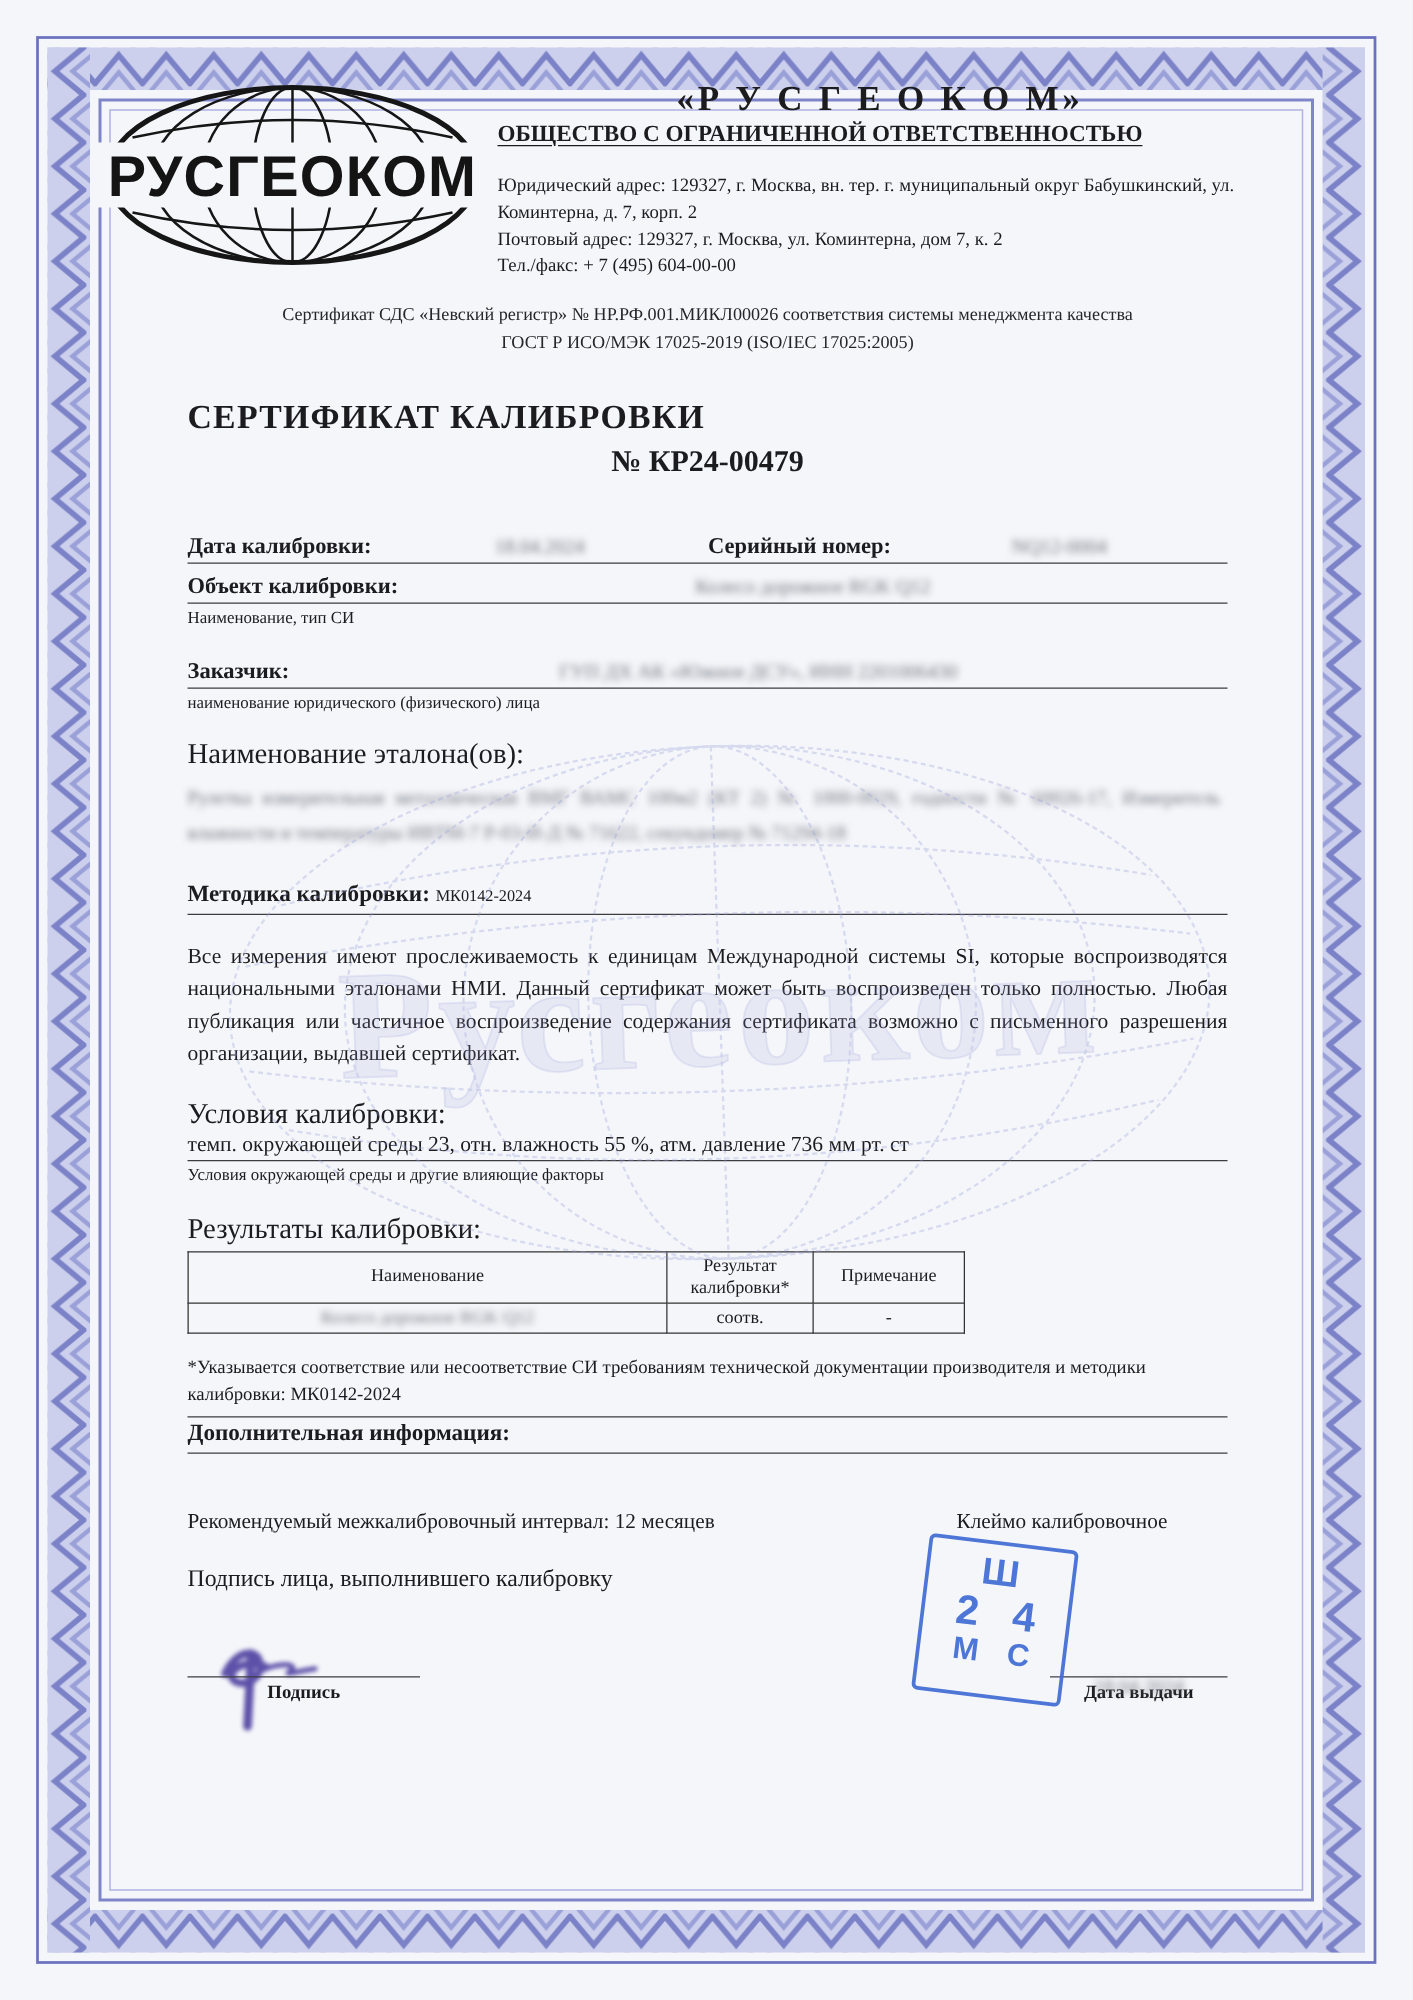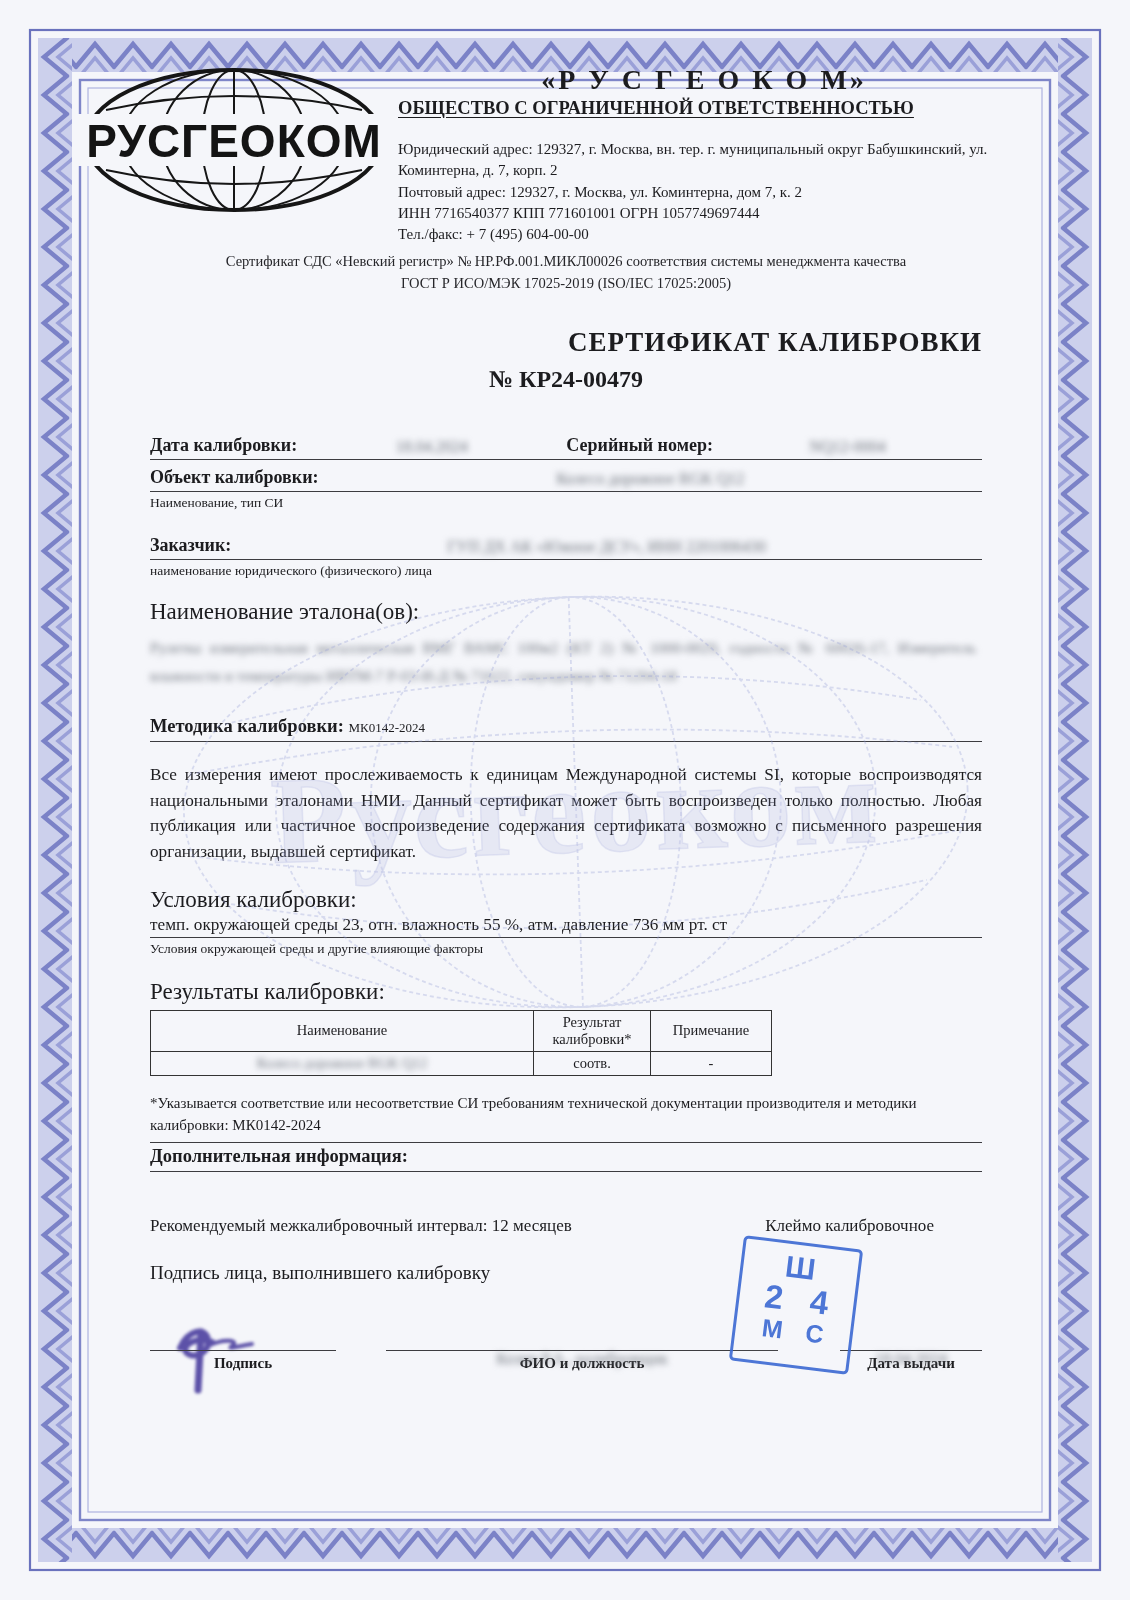--- a/index.html
+++ b/index.html
@@ -9,23 +9,23 @@
   .frame{position:absolute;left:0;top:0;z-index:0;}
   .content{position:absolute;left:150px;top:64px;width:832px;z-index:1;}
 
   
   .header{display:flex;margin-left:-72px;width:932px;align-items:flex-start;}
   .logo-wrap{flex:none;width:312px;}
   .org{flex:1;margin-left:8px;}
   .org-name{font-size:28px;font-weight:bold;letter-spacing:3px;text-align:center;white-space:nowrap;}
   .org-form{font-size:18.5px;font-weight:bold;text-decoration:underline;text-underline-offset:3px;margin-top:2px;}
   .org-details{font-size:15px;line-height:1.42;margin-top:20px;}
-  .accred{text-align:center;font-size:14.5px;line-height:1.5;margin-top:6px;color:#26262a;}
-
-  .doc-title{margin-top:32px;text-align:right;font-size:27px;font-weight:bold;letter-spacing:1px;}
+  .accred{text-align:center;font-size:14.5px;line-height:1.5;margin-top:18px;color:#26262a;}
+
+  .doc-title{margin-top:32px;text-align:left;font-size:27px;font-weight:bold;letter-spacing:1px;}
   .doc-number{margin-top:8px;text-align:center;font-size:24px;font-weight:bold;}
 
   
   .field-row{display:flex;align-items:flex-end;border-bottom:1.6px solid #3c3c40;padding-bottom:3px;font-size:18px;}
   .mt-first{margin-top:42px;}
   .mt-next{margin-top:7px;align-items:flex-end;}
   .f-label{font-weight:bold;white-space:nowrap;}
   .f-value{flex:1;text-align:center;font-size:16px;}
   .row-caption{text-align:left;font-size:13.5px;margin-top:3px;}
   .redacted{filter:blur(3px);color:#70767f;user-select:none;}
@@ -125,21 +125,20 @@
           <rect x="0" y="50" width="312" height="52" fill="#f5f6fa"></rect>
           <text x="156" y="93" text-anchor="middle" font-family="Liberation Sans, sans-serif" font-weight="bold" font-size="46" letter-spacing="1" fill="#141414">РУСГЕОКОМ</text>
         </svg>
       </div>
       <div class="org">
         <div class="org-name">«Р У С Г Е О К О М»</div>
         <div class="org-form">ОБЩЕСТВО С ОГРАНИЧЕННОЙ ОТВЕТСТВЕННОСТЬЮ</div>
         <div class="org-details">
           <div>Юридический адрес: 129327, г. Москва, вн. тер. г. муниципальный округ Бабушкинский, ул. Коминтерна, д. 7, корп. 2</div>
           <div>Почтовый адрес: 129327, г. Москва, ул. Коминтерна, дом 7, к. 2</div>
-          <div>ИНН 7716540377 КПП 771601001 ОГРН 1057749697444</div>
           <div>Тел./факс: + 7 (495) 604-00-00</div>
         </div>
       </div>
     </div>
 
     <div class="accred">
       <div>Сертификат СДС «Невский регистр» № НР.РФ.001.МИКЛ00026 соответствия системы менеджмента качества</div>
       <div>ГОСТ Р ИСО/МЭК 17025-2019 (ISO/IEC 17025:2005)</div>
     </div>
 
@@ -214,24 +213,20 @@
           <path d="M30 88 L33 30" stroke-width="7"></path>
           <path d="M12 46 C20 28 38 24 40 38 C42 52 24 58 18 50 C14 44 26 34 44 40" stroke-width="6"></path>
           <path d="M40 44 C56 36 72 38 64 44 C58 48 70 44 84 42" stroke-width="4"></path>
         </g>
       </svg>
 
       <div class="sig-line line-sign">
         <div class="sig-caption">Подпись</div>
       </div>
 
-      <div class="sig-line line-name">
-        <div class="sig-value redacted">Козин Р.А., калибровщик</div>
-        <div class="sig-caption">ФИО и должность</div>
-      </div>
 
       <div class="sig-line line-date">
         <div class="sig-value redacted">18.04.2024</div>
         <div class="sig-caption">Дата выдачи</div>
       </div>
 
       <div class="stamp">
         <div class="l1">Ш</div>
         <div class="l2">2 4</div>
         <div class="l3">М С</div>

